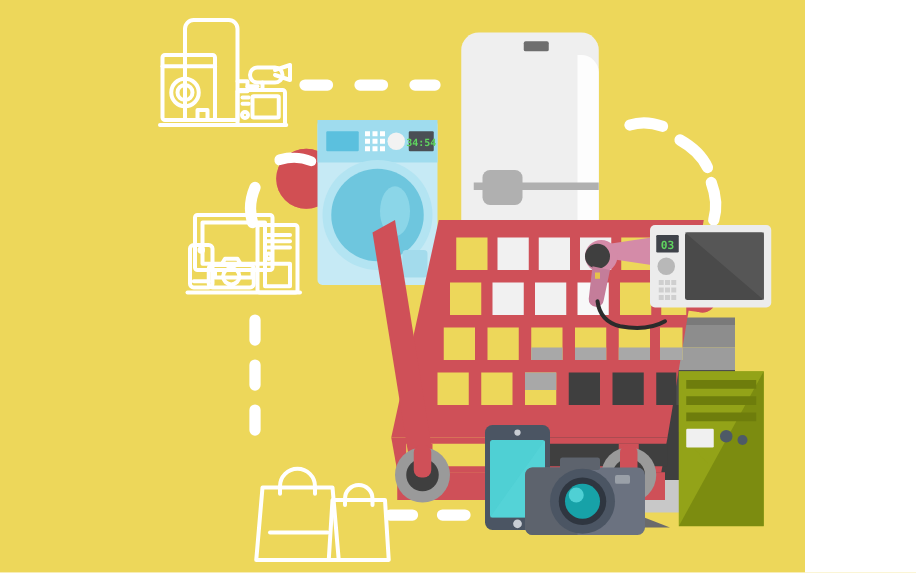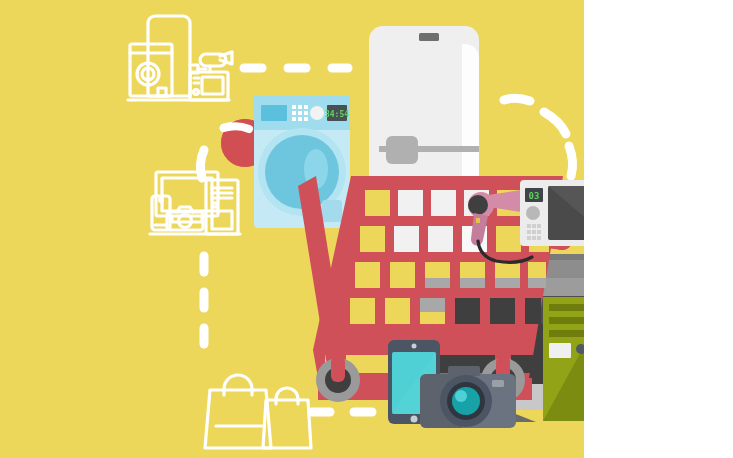--- a/index.html
+++ b/index.html
@@ -5,21 +5,21 @@
   html, body {
     margin: 0;
     padding: 0;
     background: #ffffff;
   }
   body {
     font-family: "Liberation Sans", sans-serif;
   }
   #scene {
     position: relative;
-    width: 584px;
+    width: 644px;
     height: 458px;
     overflow: hidden;
   }
   #scene svg {
     display: block;
   }
   .digital-text {
     font-family: "DejaVu Sans Mono", monospace;
     font-weight: bold;
   }

